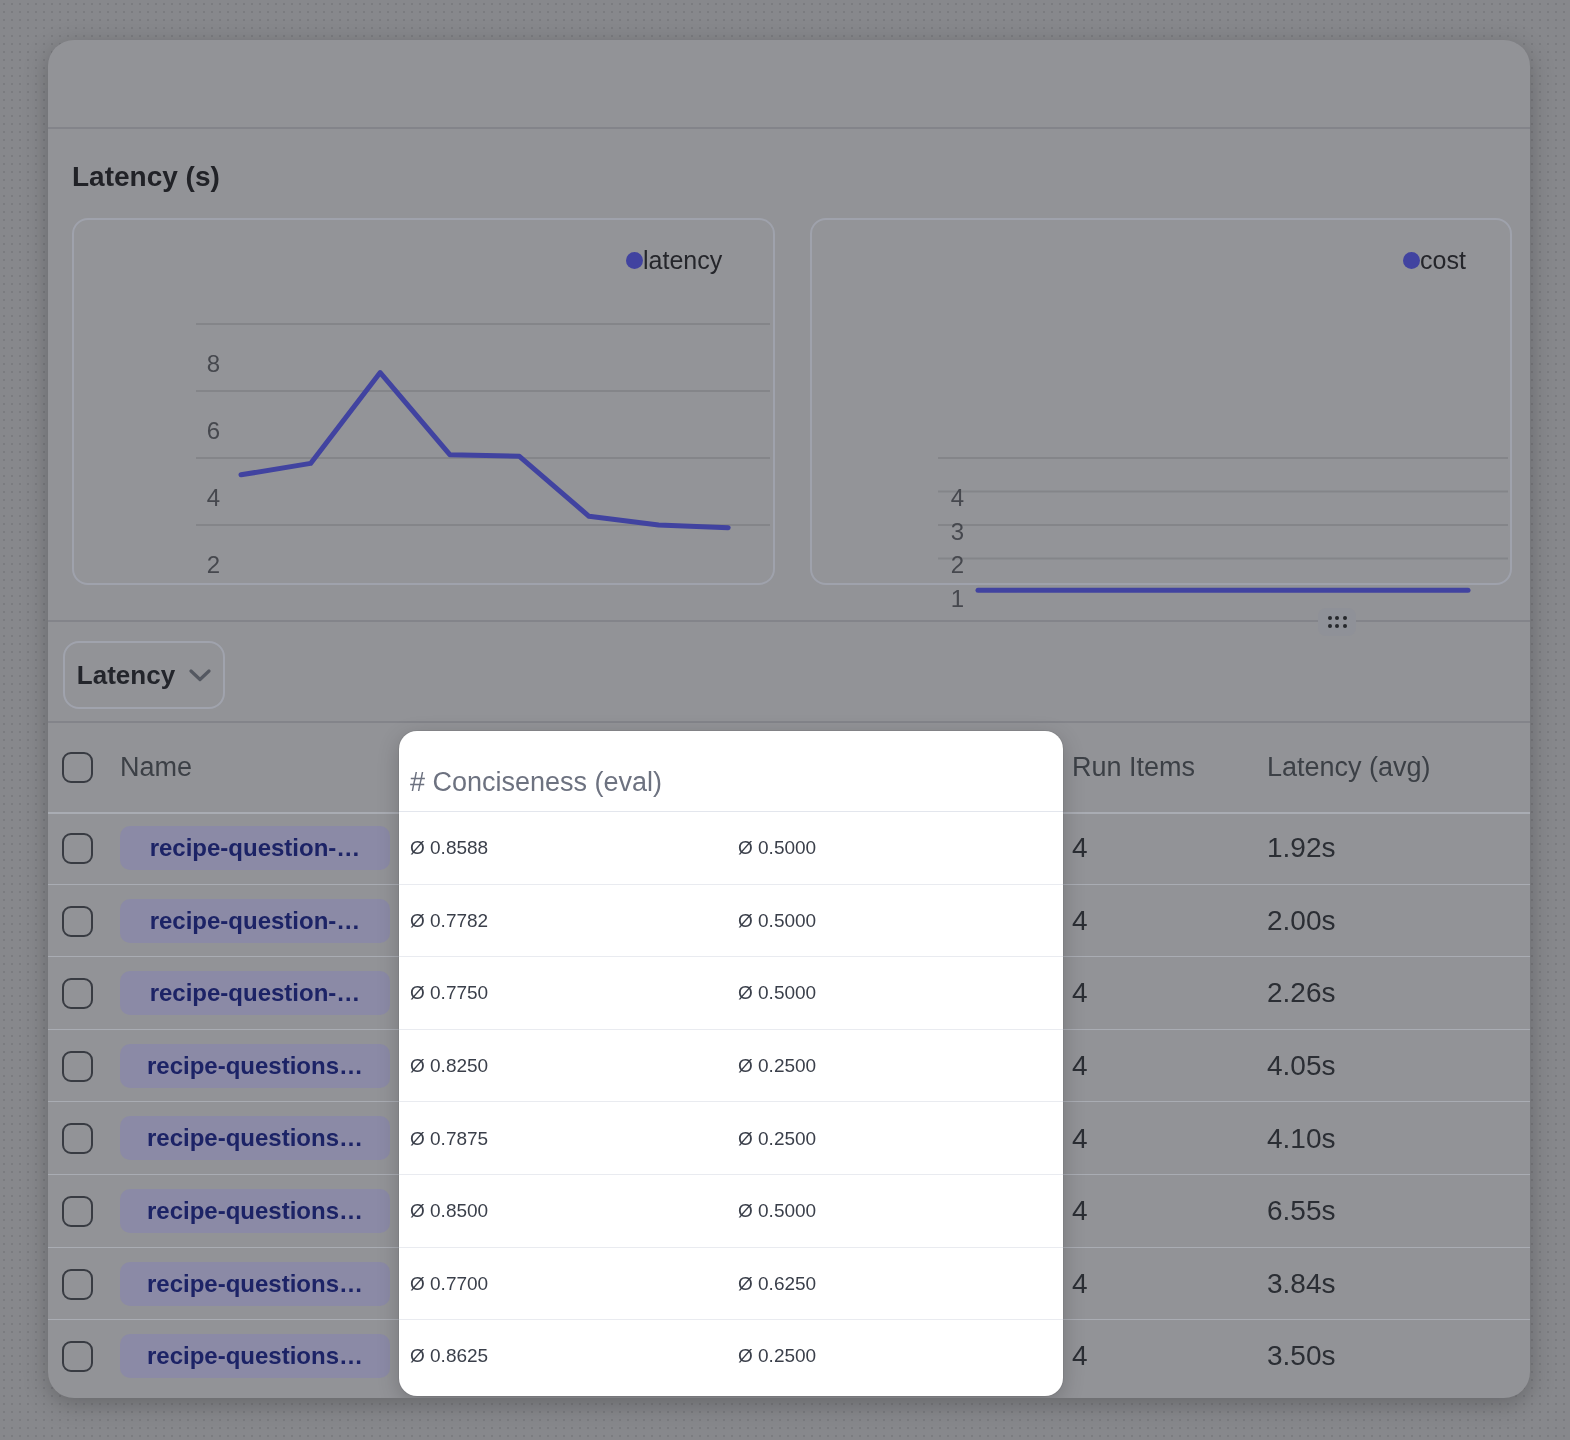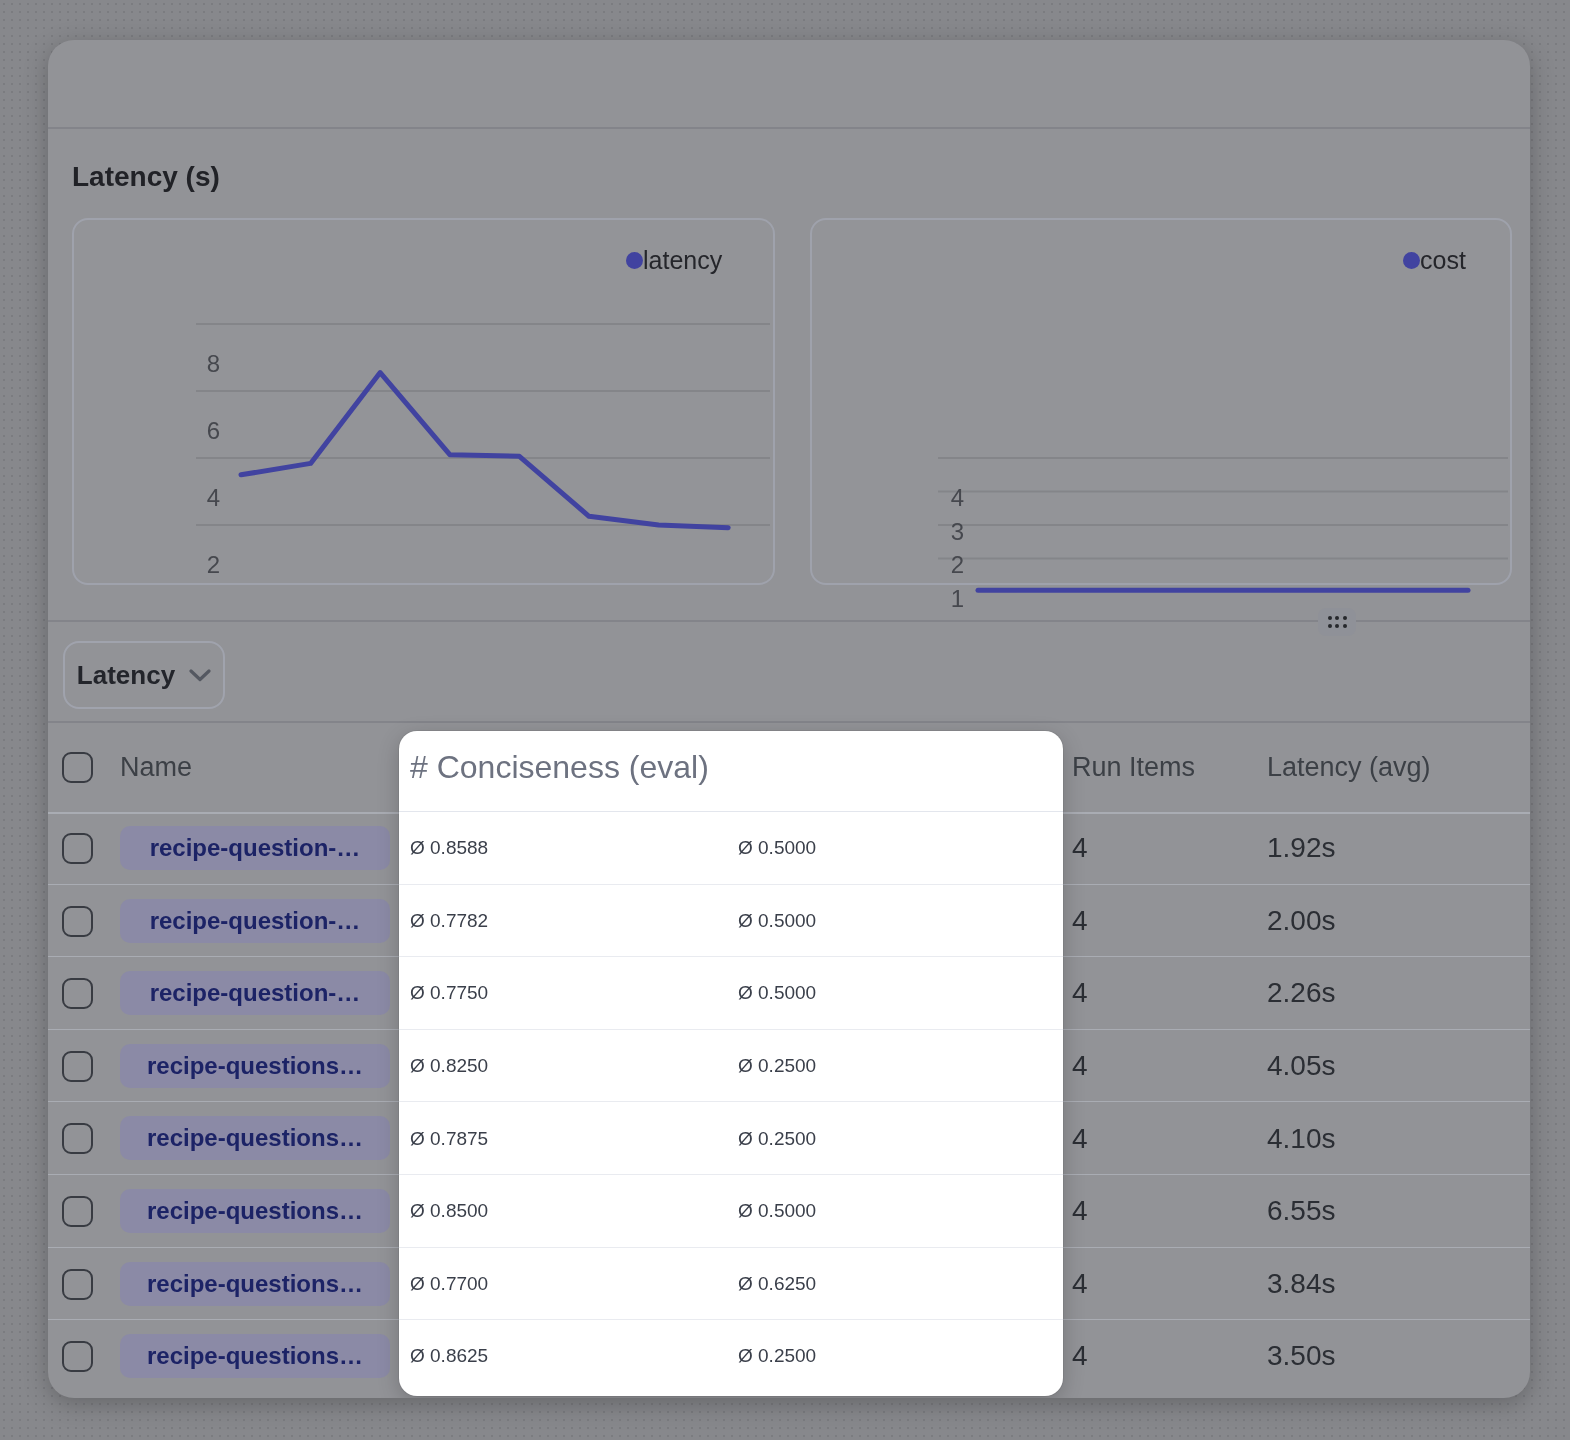--- a/index.html
+++ b/index.html
@@ -52,22 +52,22 @@
   .pill{position:absolute;left:72px;top:14px;width:270px;height:44px;border-radius:10px;
     background:var(--pill-bg,#8b8aa6);display:flex;align-items:center;justify-content:center;
     font-size:24px;font-weight:700;color:var(--pill-text,#1c2366);cursor:pointer;}
   .cell-dim{position:absolute;top:0;height:72.6px;display:flex;align-items:center;
     font-size:28px;color:#2b2e34;}
   
   .spotlight{position:absolute;left:351px;top:691px;width:664px;height:665px;
     background:#ffffff;border-radius:18px;z-index:5;
     box-shadow:0 0 0 1px rgba(0,0,0,0.05),0 6px 22px rgba(0,0,0,0.20);overflow:hidden;}
   .spot-head{position:relative;width:664px;height:81px;border-bottom:1.5px solid #e3e6ed;}
-  .spot-head .th{position:absolute;top:0;height:72px;display:flex;align-items:center;
-    font-size:32px;font-weight:500;color:#6d7280;white-space:nowrap;}
+  .spot-head .th{position:absolute;top:15px;height:72px;display:flex;align-items:center;
+    font-size:27px;font-weight:500;color:#6d7280;white-space:nowrap;}
   .row-spot{position:relative;width:664px;height:72.6px;border-bottom:1.5px solid #e9ebf0;}
   .row-spot.last{border-bottom:none;}
   .cell-spot{position:absolute;top:0;height:72.6px;display:flex;align-items:center;
     font-size:19px;color:#3a3f4a;}
   .c2{left:11px;} .c3{left:339px;}
 </style>
 </head>
 <body>
 
 <div class="stage">

